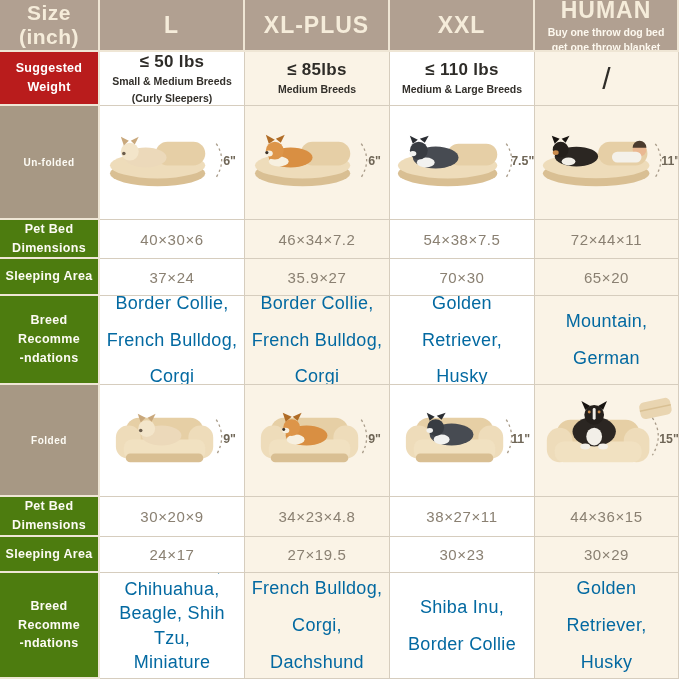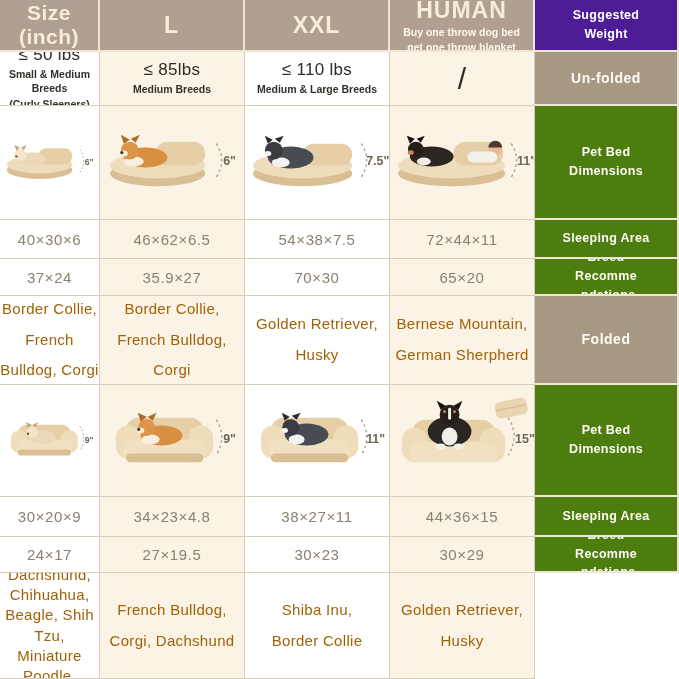--- a/index.html
+++ b/index.html
@@ -10,47 +10,50 @@
   .cell{box-sizing:border-box;display:flex;flex-direction:column;align-items:center;justify-content:center;
     text-align:center;border-right:1px solid #d6cdbe;border-bottom:1px solid #d6cdbe;overflow:hidden;}
   .w{background:#ffffff;}
   .cr{background:#faf3e6;}
   .head{background:#b1a091;color:#f5ecda;font-weight:bold;border-right:2px solid #efe6d5;border-bottom:2px solid #efe6d5;}
   .corner{font-size:21px;line-height:1.15;letter-spacing:.5px;}
   .colhead{font-size:23px;letter-spacing:1px;}
   .colhead .promo{font-size:10.5px;letter-spacing:0;line-height:1.2;color:#fdf8ee;margin-top:2px;font-weight:bold;}
   .lab{background:#4d7c0f;color:#fdfbf4;font-weight:bold;font-size:12.5px;line-height:1.5;
     border-right:2px solid #efe6d5;border-bottom:2px solid #efe6d5;letter-spacing:.3px;}
-  .lab-dark{background:#a79884;font-size:14px;letter-spacing:.5px;}
-  .lab-gray{background:#4c1d95;color:#ffffff;}
+  .lab-dark{background:#a79884;font-size:10px;letter-spacing:.5px;}
+  .lab-gray{background:#b91c1c;color:#ffffff;}
   .pre{white-space:pre-line;}
   .val{font-size:15px;color:#8a8072;letter-spacing:.6px;}
-  .wmain{font-size:17px;font-weight:normal;color:#2e2c28;letter-spacing:.3px;}
+  .wmain{font-size:17px;font-weight:bold;color:#2e2c28;letter-spacing:.3px;}
   .wsub{font-size:10.5px;font-weight:bold;color:#33302b;margin-top:3px;line-height:1.3;}
   .slash{font-size:30px;font-weight:300;color:#2e2c28;}
-  .breed{font-size:15px;color:#a16207;line-height:2.05;letter-spacing:.3px;}
+  .breed{font-size:18px;color:#0369a1;line-height:2.05;letter-spacing:.3px;}
   .breed-tight{line-height:1.35;}
   .figcell{padding:0;}
   .fig{width:100%;height:100%;display:block;}
   .arc{fill:none;stroke:#a89b89;stroke-width:1.3;stroke-dasharray:2.5 3;}
   .ht{font:700 12.5px "Liberation Sans",sans-serif;fill:#6f6657;}
 </style>
 </head>
 <body>
 
 <div class="table">
 
   <div class="cell head corner">
     <span class="pre">Size
 (inch)</span>
   </div>
   <div class="cell head colhead">
     <span>L</span>
   </div>
   <div class="cell head colhead">
+    <span>XL-PLUS</span>
+  </div>
+  <div class="cell head colhead">
     <span>XXL</span>
   </div>
   <div class="cell head colhead">
     <span>HUMAN</span>
     <span class="promo">Buy one throw dog bed</span>
     <span class="promo">get one throw blanket</span>
   </div>
 
   <div class="cell lab lab-gray">
     <span class="pre">Suggested
@@ -159,21 +162,21 @@
   </div>
 
   <div class="cell lab">
     <span class="pre">Pet Bed
 Dimensions</span>
   </div>
   <div class="cell w val">
       <span>40×30×6</span>
     </div>
   <div class="cell cr val">
-      <span>46×62×6.5</span>
+      <span>46×34×7.2</span>
     </div>
   <div class="cell w val">
       <span>54×38×7.5</span>
     </div>
   <div class="cell cr val">
       <span>72×44×11</span>
     </div>
 
   <div class="cell lab">
     <span>Sleeping Area</span>

